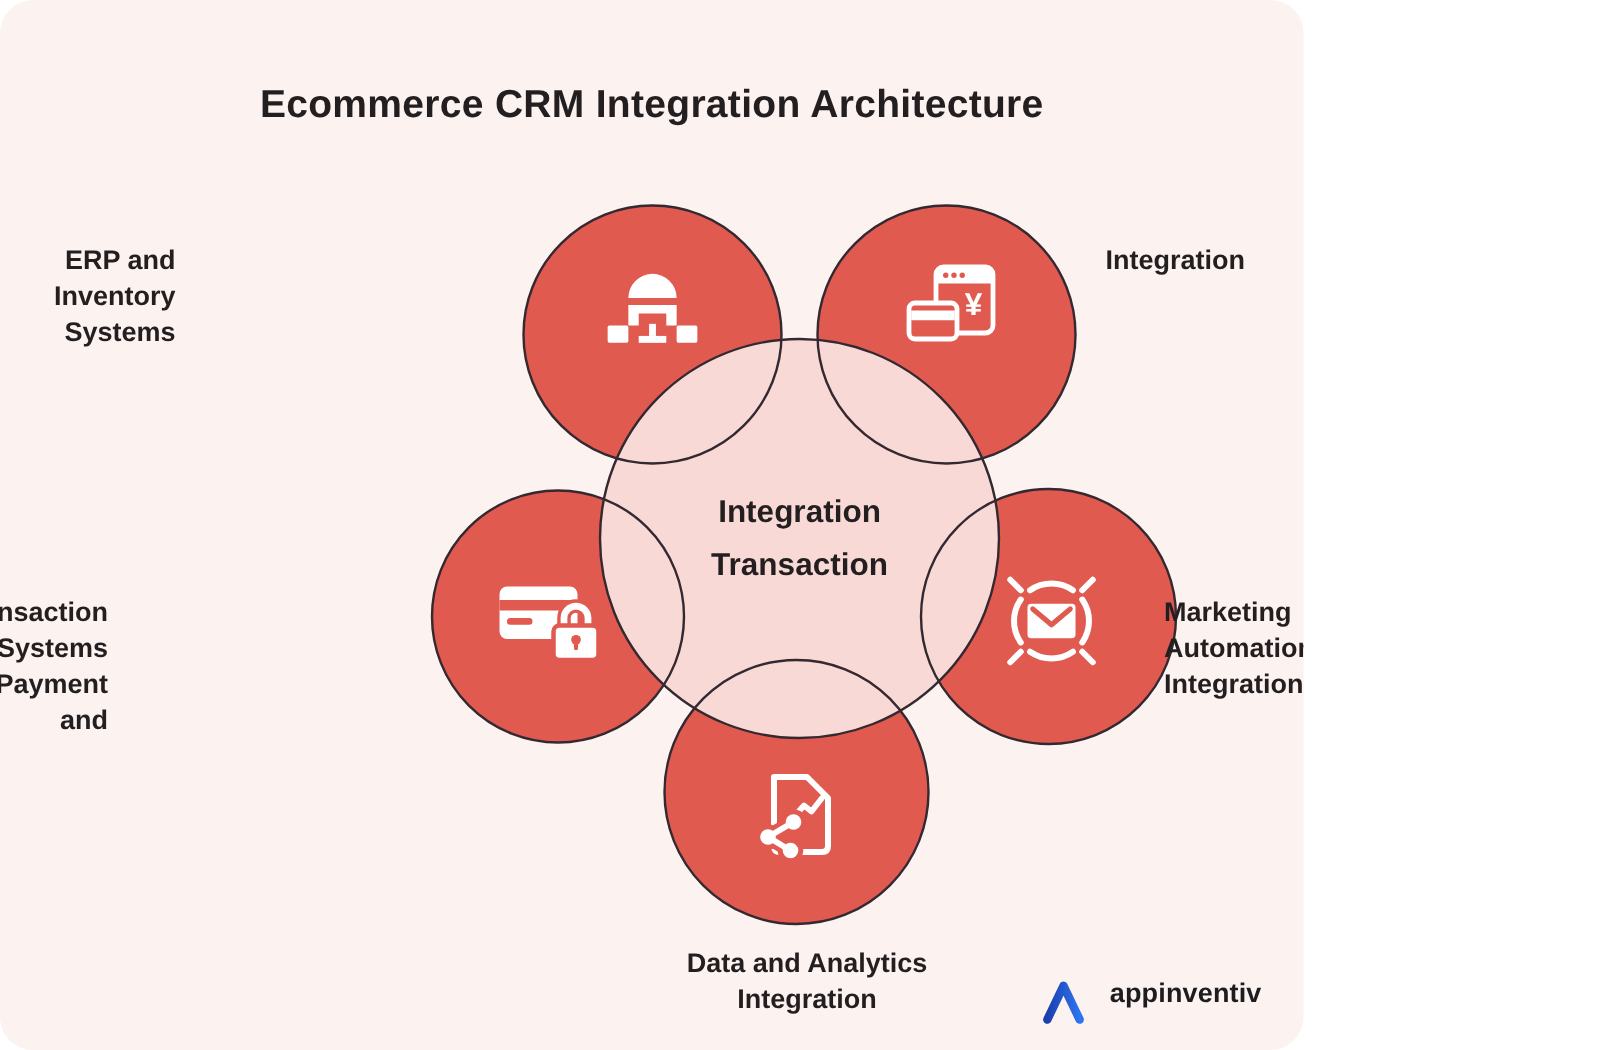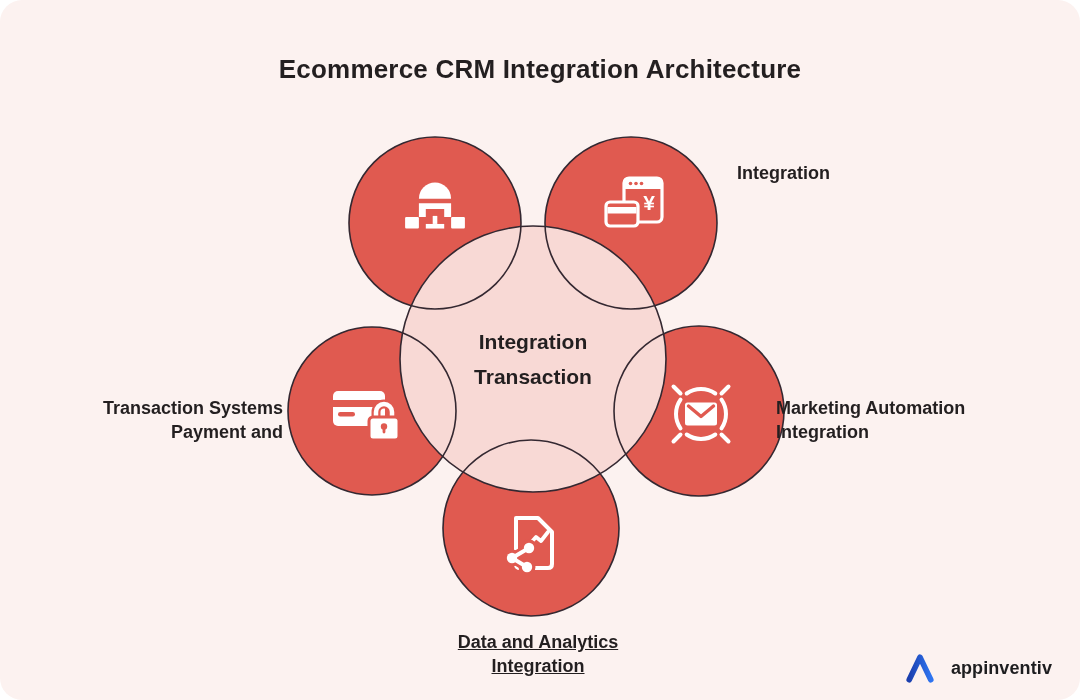--- a/index.html
+++ b/index.html
@@ -1,18 +1,18 @@
 <!DOCTYPE html>
 <html style="--background: #FCF2F0; --red: #E05A50; --pink: #F8D9D5; --outline: #342831; --text: #231F20; --icon_white: #FFFFFF; --logo_blue: #2E74F0;"><head>
 <meta charset="utf-8">
 <style>
   html,body{margin:0;padding:0;}
   .stage{
     position:relative;
-    width:1080px;height:700px;
+    width:869px;height:700px;
     background:var(--background,#FCF2F0);
     font-family:"Liberation Sans", sans-serif;
     overflow:hidden;
     border-radius:22px;
   }
   .page-title{
     position:absolute;top:54px;left:0;width:100%;
     text-align:center;
     font-size:26px;font-weight:700;color:var(--text,#231F20);
     letter-spacing:.2px;
@@ -31,31 +31,31 @@
   .label{
     position:absolute;
     font-size:18px;font-weight:600;line-height:24px;
     color:var(--text,#231F20);
   }
   .label span{display:block;}
   .label-erp{top:161px;right:752px;text-align:right;}
   .label-ecom{top:161px;left:737px;text-align:left;}
   .label-pay{top:396px;right:797px;text-align:right;}
   .label-mkt{top:396px;left:776px;text-align:left;}
-  .label-data{top:630px;left:388px;width:300px;text-align:center;text-decoration:underline;}
+  .label-data{top:630px;left:388px;width:300px;text-align:center;}
   .center-label{
     position:absolute;top:324px;left:383px;width:300px;
     text-align:center;
     font-size:21px;font-weight:700;line-height:35px;
     color:var(--text,#231F20);
   }
   .center-label span{display:block;}
   .logo{
     position:absolute;right:28px;bottom:16px;
-    display:flex;align-items:center;gap:16px;
+    display:flex;align-items:flex-start;gap:16px;
   }
   .logo-text{
     font-size:18px;font-weight:600;color:#1D1D1F;letter-spacing:.1px;
   }
 </style>
 </head>
 <body>
 
 <div class="stage">
 
@@ -135,20 +135,22 @@
       <circle class="ir" cx="-5" cy="5" r="8.5"></circle>
       <circle class="ir" cx="-7" cy="24" r="8.5"></circle>
       <path class="round" fill="none" stroke="var(--icon_white,#fff)" stroke-width="4" d="M-22,15 L-5,5 M-22,15 L-7,24"></path>
       <circle class="iw" cx="-22" cy="15" r="5.2"></circle>
       <circle class="iw" cx="-5" cy="5" r="5.2"></circle>
       <circle class="iw" cx="-7" cy="24" r="5.2"></circle>
     </g>
   </svg>
 
   <div class="label label-erp">
+    <span>ERP and Inventory</span>
+    <span>Systems</span>
   </div>
   <div class="label label-ecom">
     <span>Integration</span>
   </div>
   <div class="label label-pay">
     <span>Transaction Systems</span>
     <span>Payment and</span>
   </div>
   <div class="label label-mkt">
     <span>Marketing Automation</span>

